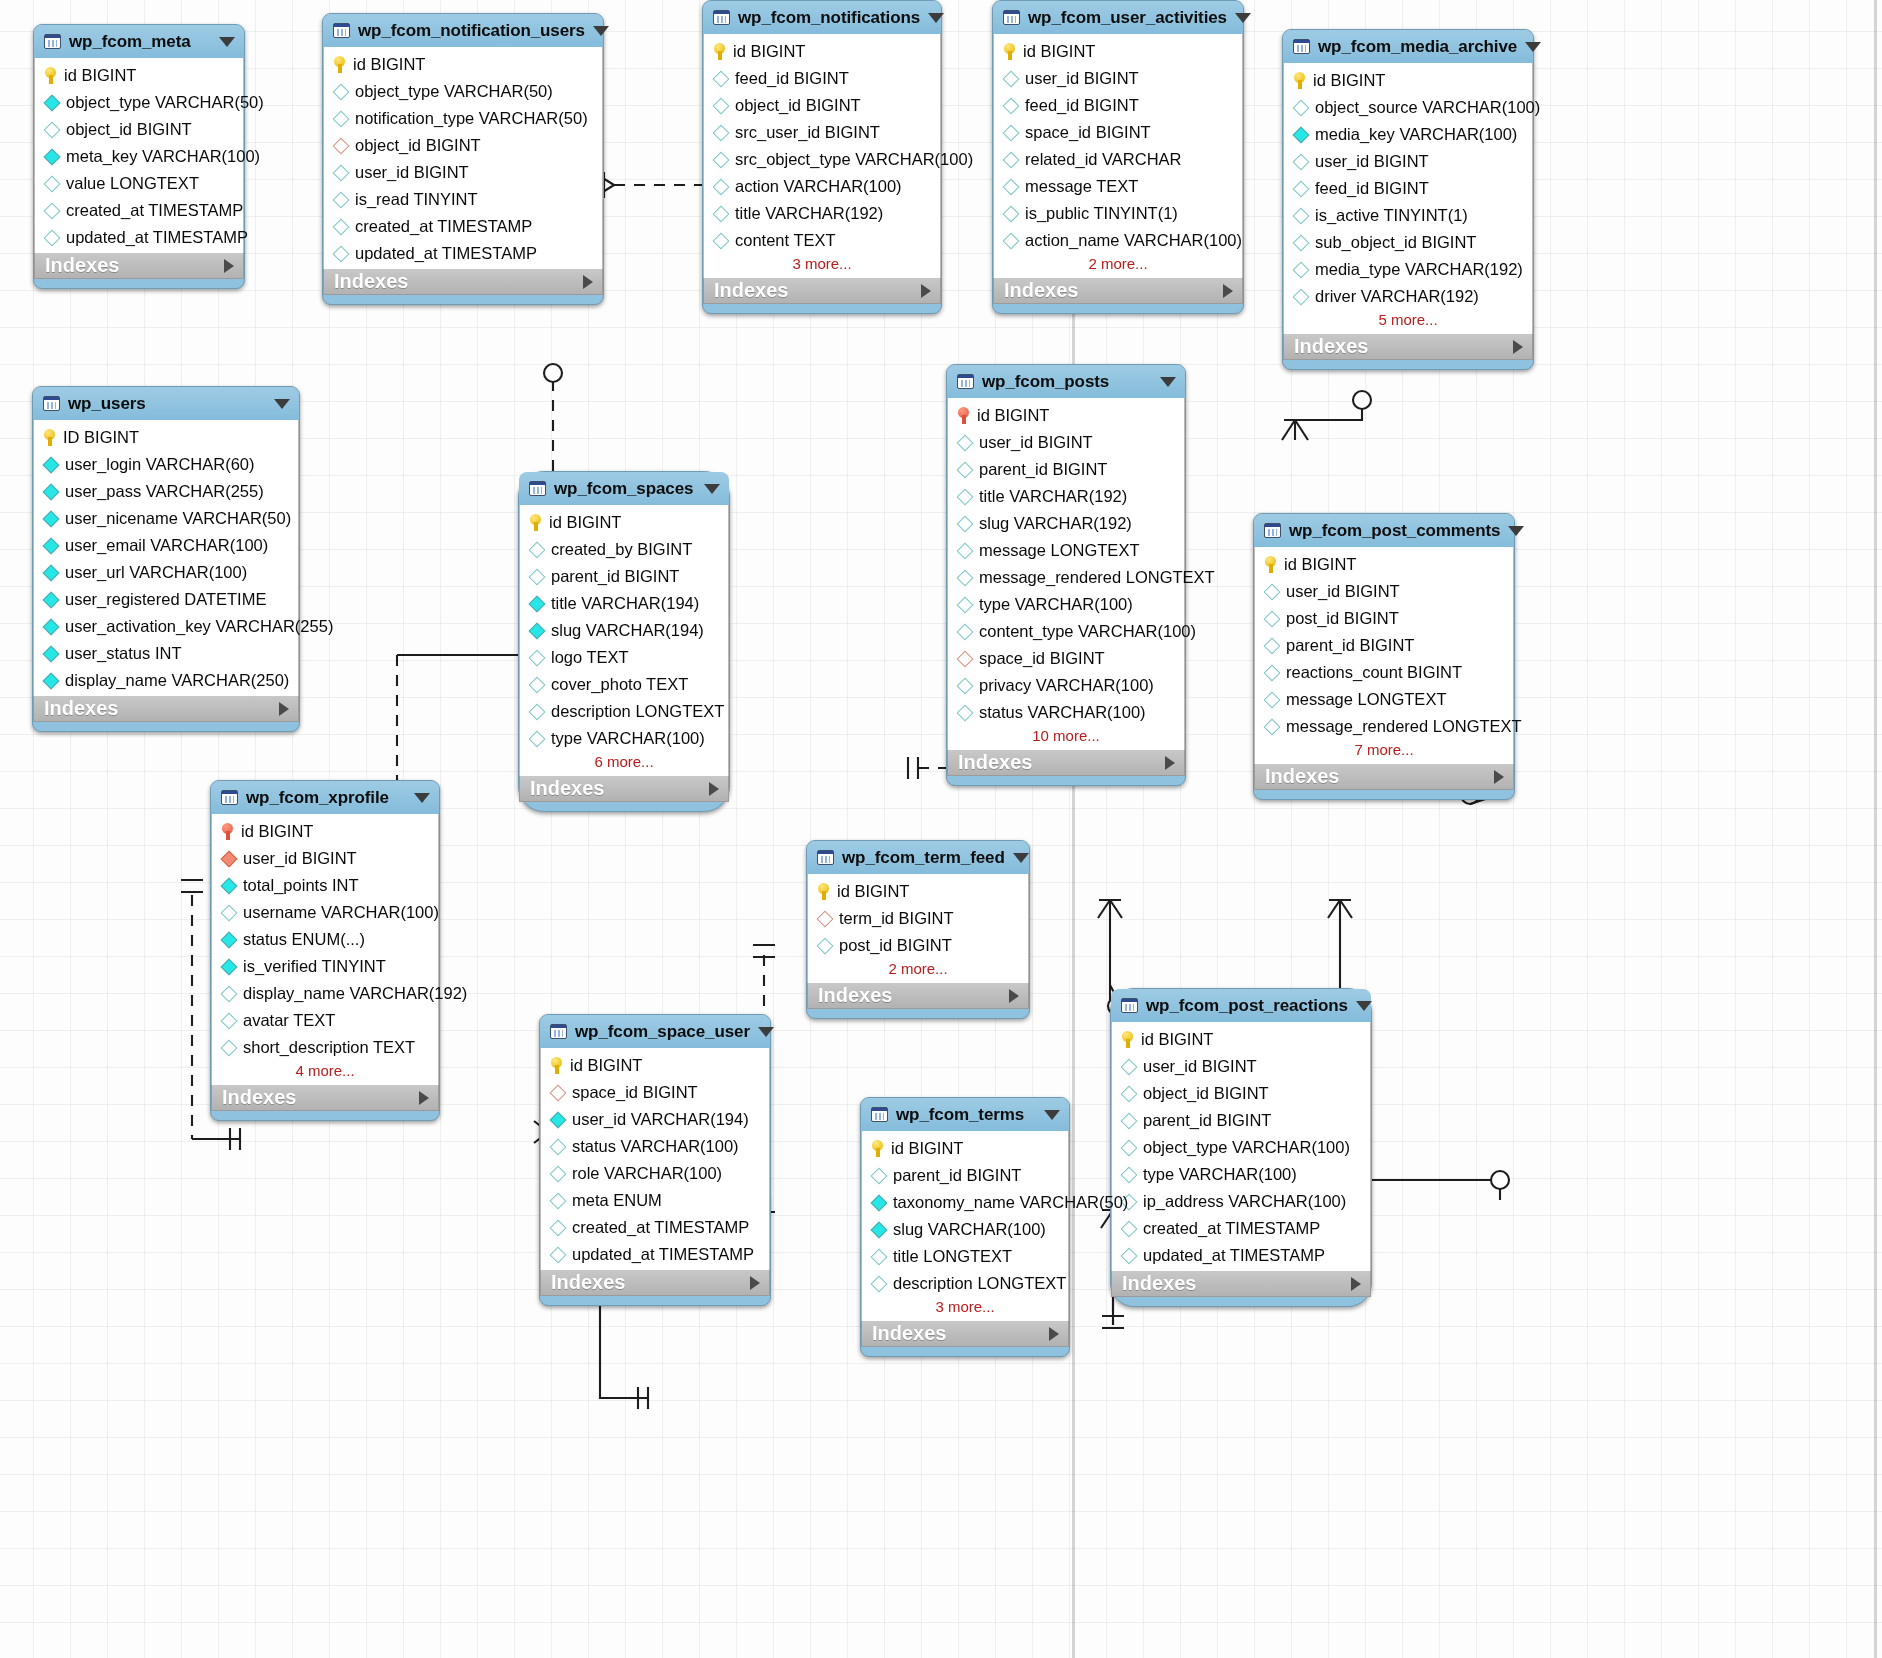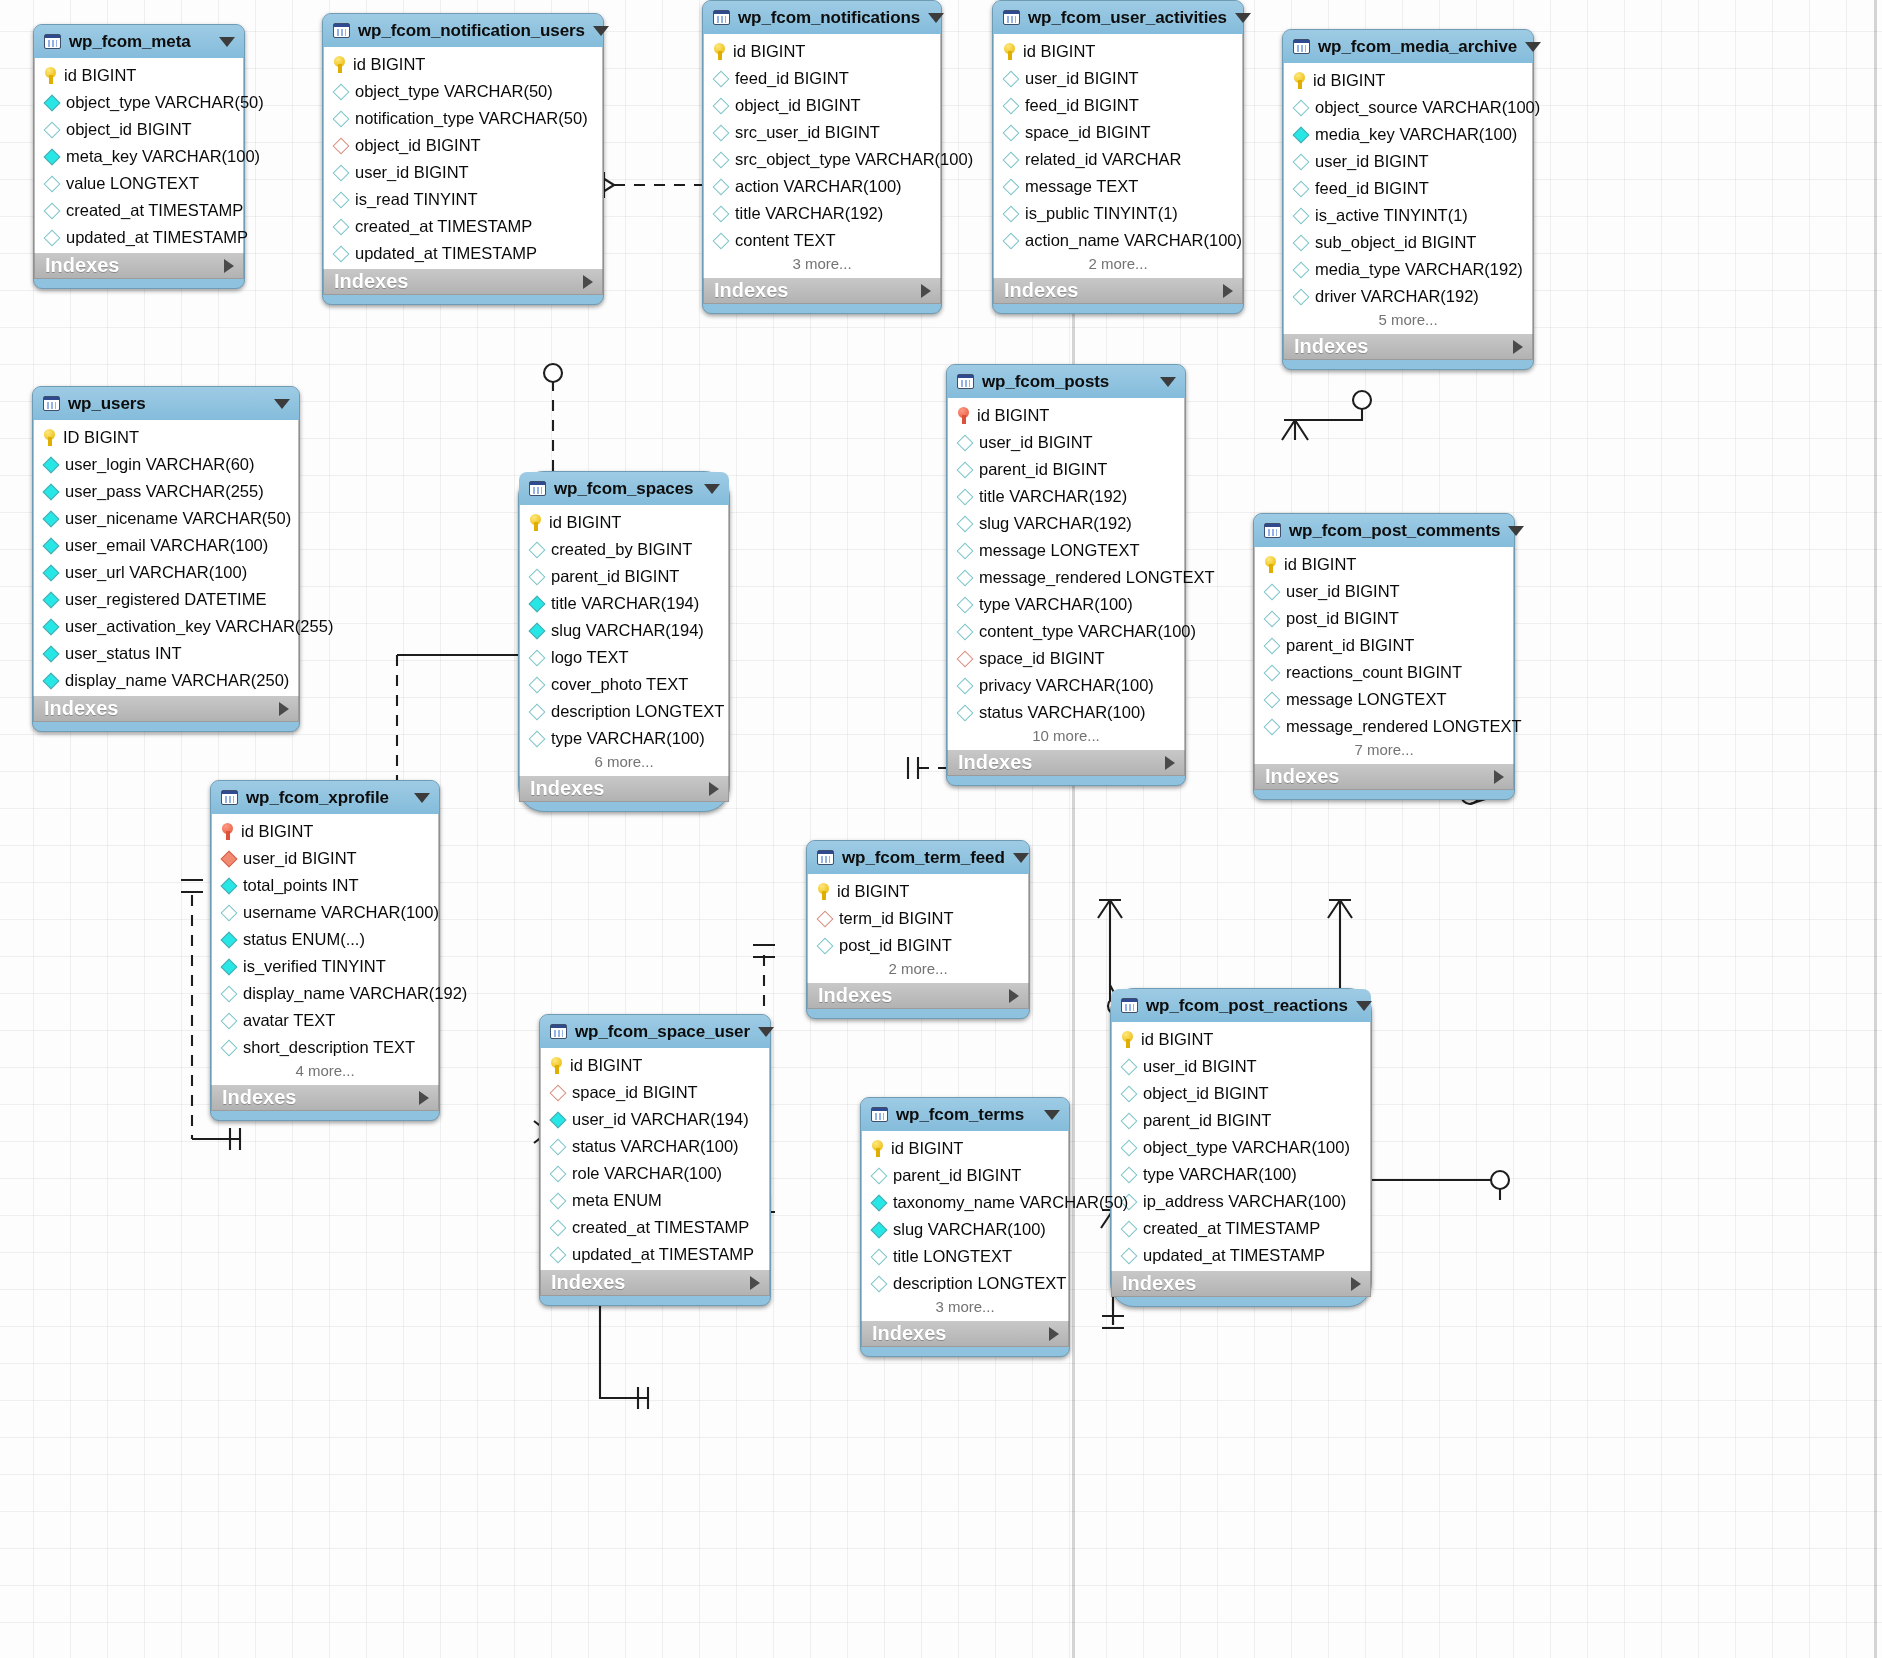--- a/index.html
+++ b/index.html
@@ -93,21 +93,21 @@
     gap: 7px;
     height: 27px;
     padding: 0 10px 0 9px;
     font-size: 16.5px;
     color: #0a0a0a;
     white-space: nowrap;
   }
   .more {
     text-align: center;
     font-size: 15px;
-    color: #737373;
+    color: #b91c1c;
     padding: 1px 0 4px 0;
     white-space: nowrap;
   }
   .tbl-foot {
     height: 26px;
     display: flex;
     align-items: center;
     padding: 0 9px 0 10px;
     background: linear-gradient(to bottom, #c8c8c8 0%, #b2b2b2 100%);
     border-left: 1px solid #9b9b9b;

